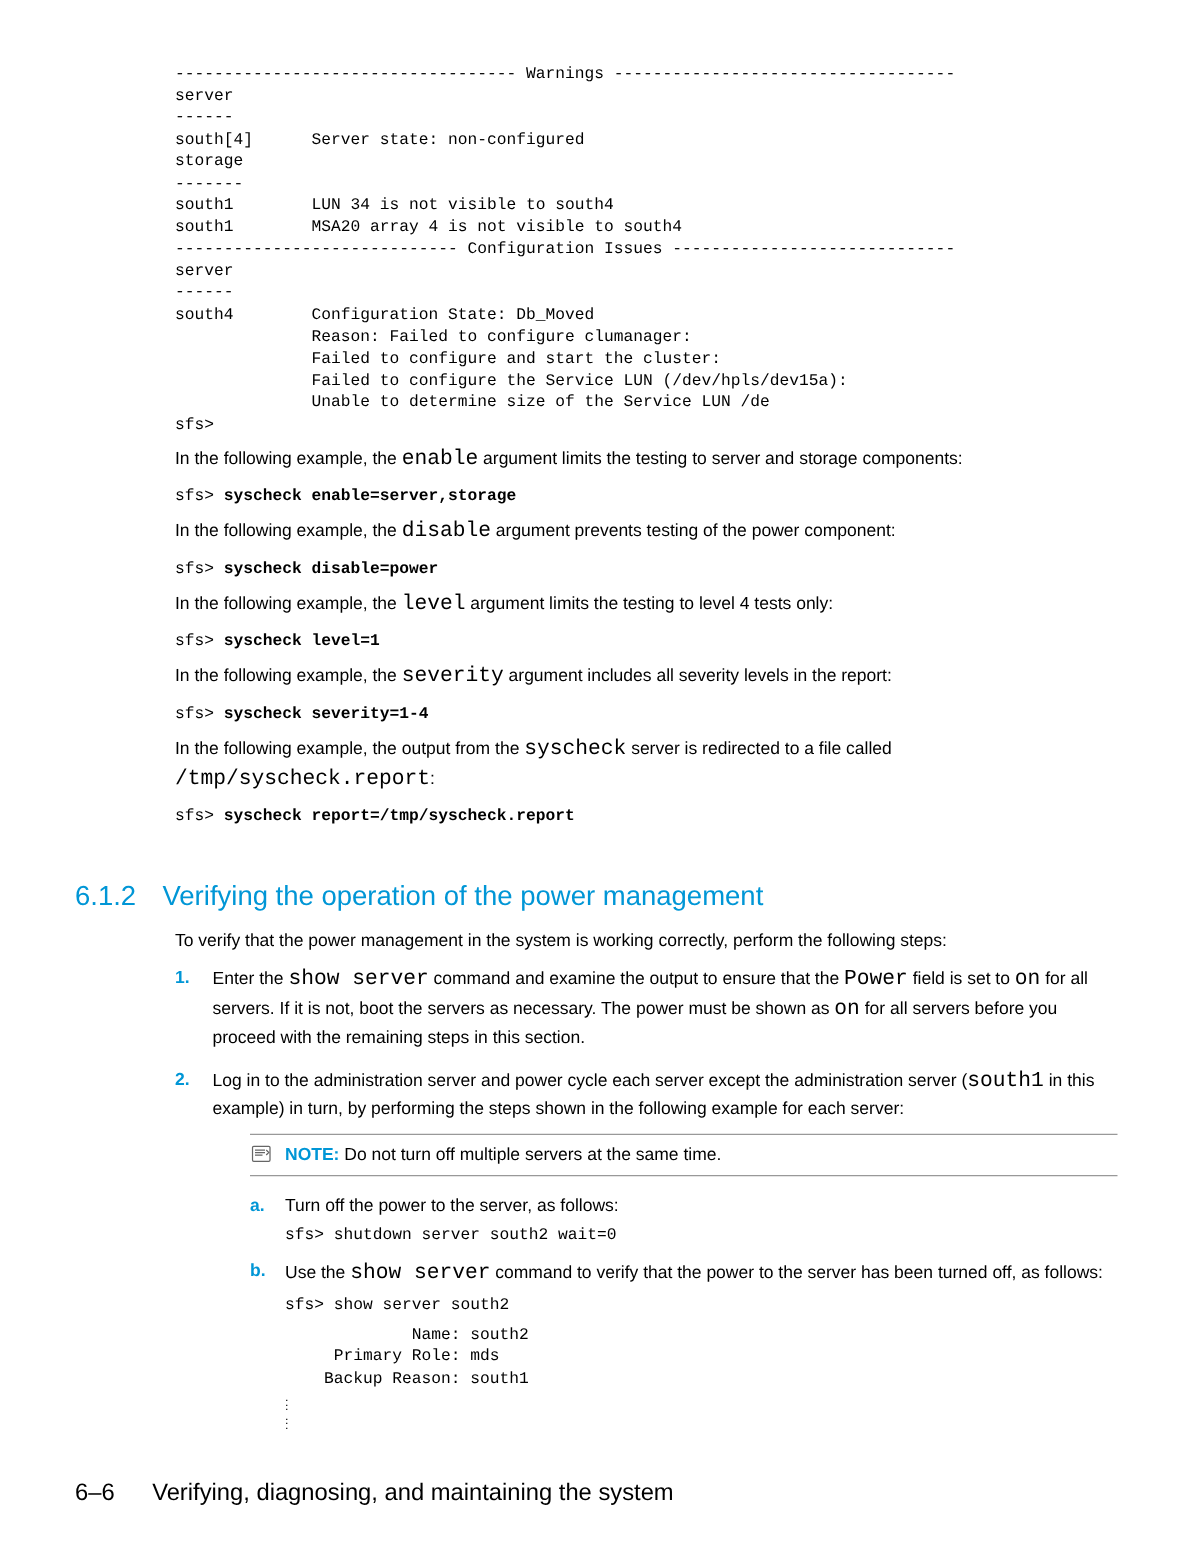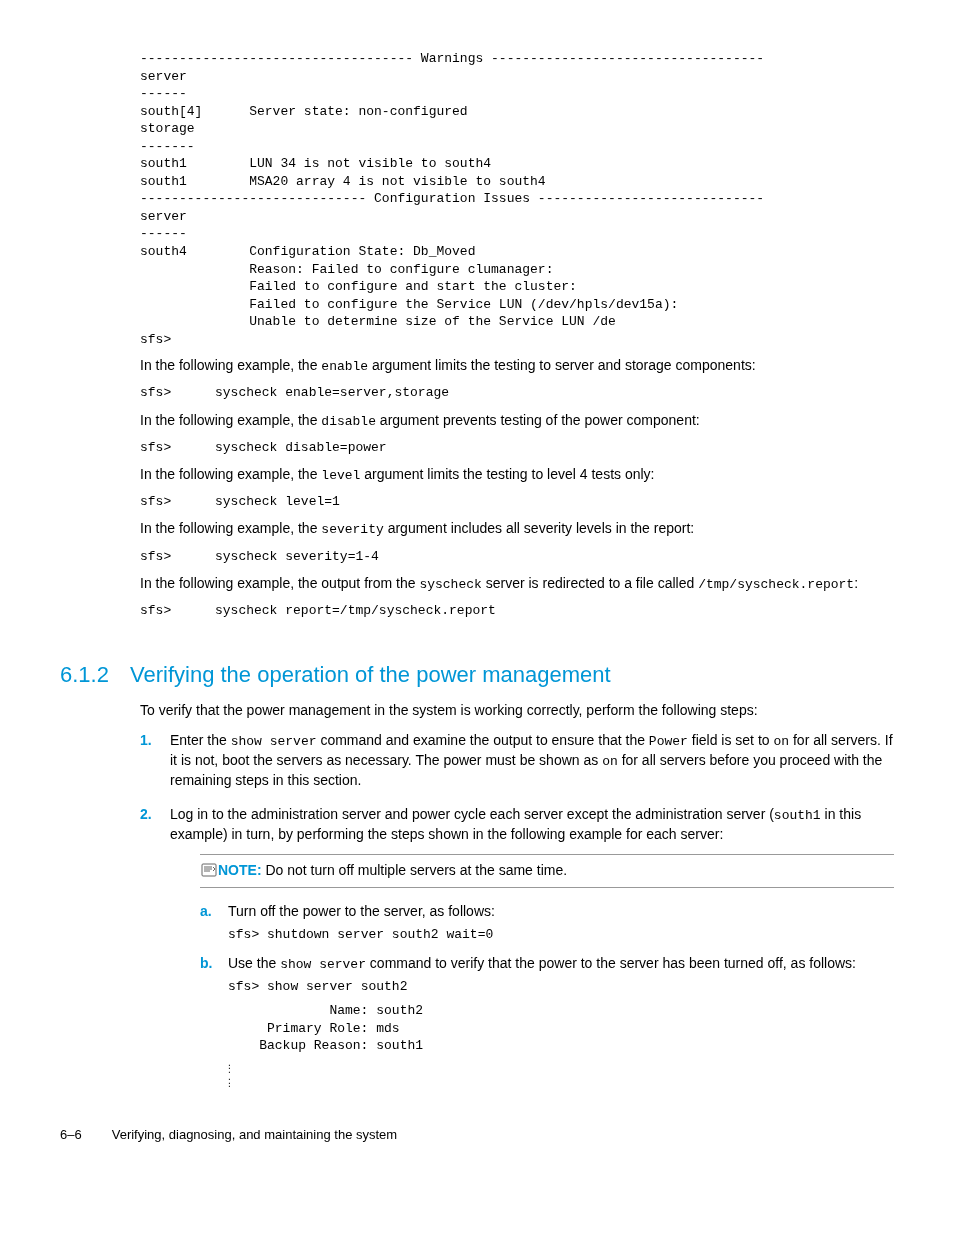--- a/index.html
+++ b/index.html
@@ -7,38 +7,38 @@
     font-size: 14px;
     color: #000;
     margin: 0;
     padding: 50px 60px 40px 60px;
     width: 954px;
     box-sizing: border-box;
     line-height: 1.4;
   }
   .mono {
     font-family: "Courier New", Courier, monospace;
-    font-size: 13px;
+    font-size: 17px;
   }
   pre.codeblock {
     font-family: "Courier New", Courier, monospace;
     font-size: 13px;
     white-space: pre;
     margin: 0 0 8px 80px;
     line-height: 1.35;
   }
   .bodytext {
     margin: 8px 0 8px 80px;
   }
   .cmdline {
     font-family: "Courier New", Courier, monospace;
     font-size: 13px;
     margin: 8px 0 8px 80px;
   }
-  .cmdline .bold { font-weight: normal; margin-left: 36px; }
+  .cmdline .bold { font-weight: bold; }
   h2.section {
     font-family: Arial, Helvetica, sans-serif;
     font-weight: normal;
     color: #0096D6;
     font-size: 22px;
     margin: 40px 0 10px 0;
   }
   h2.section .num { display:inline-block; min-width:70px; }
   ol.steps {
     list-style: none;
@@ -57,20 +57,21 @@
     color: #0096D6;
     font-weight: bold;
   }
   .notebox {
     border-top: 1px solid #999;
     border-bottom: 1px solid #999;
     margin: 10px 0 14px 30px;
     padding: 6px 0 6px 0;
     display: flex;
     align-items: flex-start;
+    gap: 10px;
   }
   .note-icon {
     width: 18px;
     flex: 0 0 18px;
     text-align: center;
     font-size: 15px;
     line-height: 1;
     padding-top: 1px;
   }
   .note-label {
@@ -109,21 +110,21 @@
   }
   .vdots {
     font-family: Arial, sans-serif;
     line-height: 0.35;
     font-size: 10px;
     margin: 4px 0;
     letter-spacing: 0;
   }
   .footer {
     margin-top: 40px;
-    font-size: 13px;
+    font-size: 19px;
   }
   .footer .pg { display:inline-block; margin-right: 30px; }
 </style>
 </head>
 <body>
 
 <pre class="codeblock">----------------------------------- Warnings -----------------------------------
 server
 ------
 south[4]      Server state: non-configured

